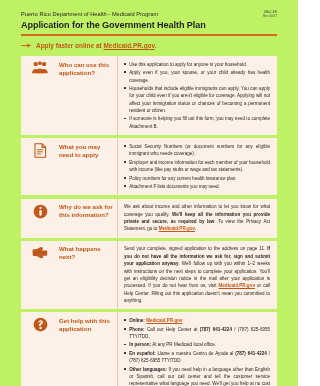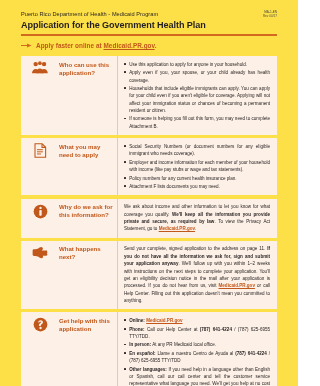--- a/index.html
+++ b/index.html
@@ -8,21 +8,21 @@
     background:#ffffff;
     font-family:"Liberation Sans", sans-serif;
     color:#231f20;
     overflow:hidden;
   }
   .page{
     position:relative;
     width:298px;height:386px;
     box-sizing:border-box;
     padding:11px 21px 0 21px;
-    background:#fde047;
+    background:#bef264;
   }
 
   
   .hdr{position:relative;}
   .hdr-agency{
     font-size:5.6px;
     letter-spacing:.01em;
     color:#231f20;
     line-height:1.2;
   }

